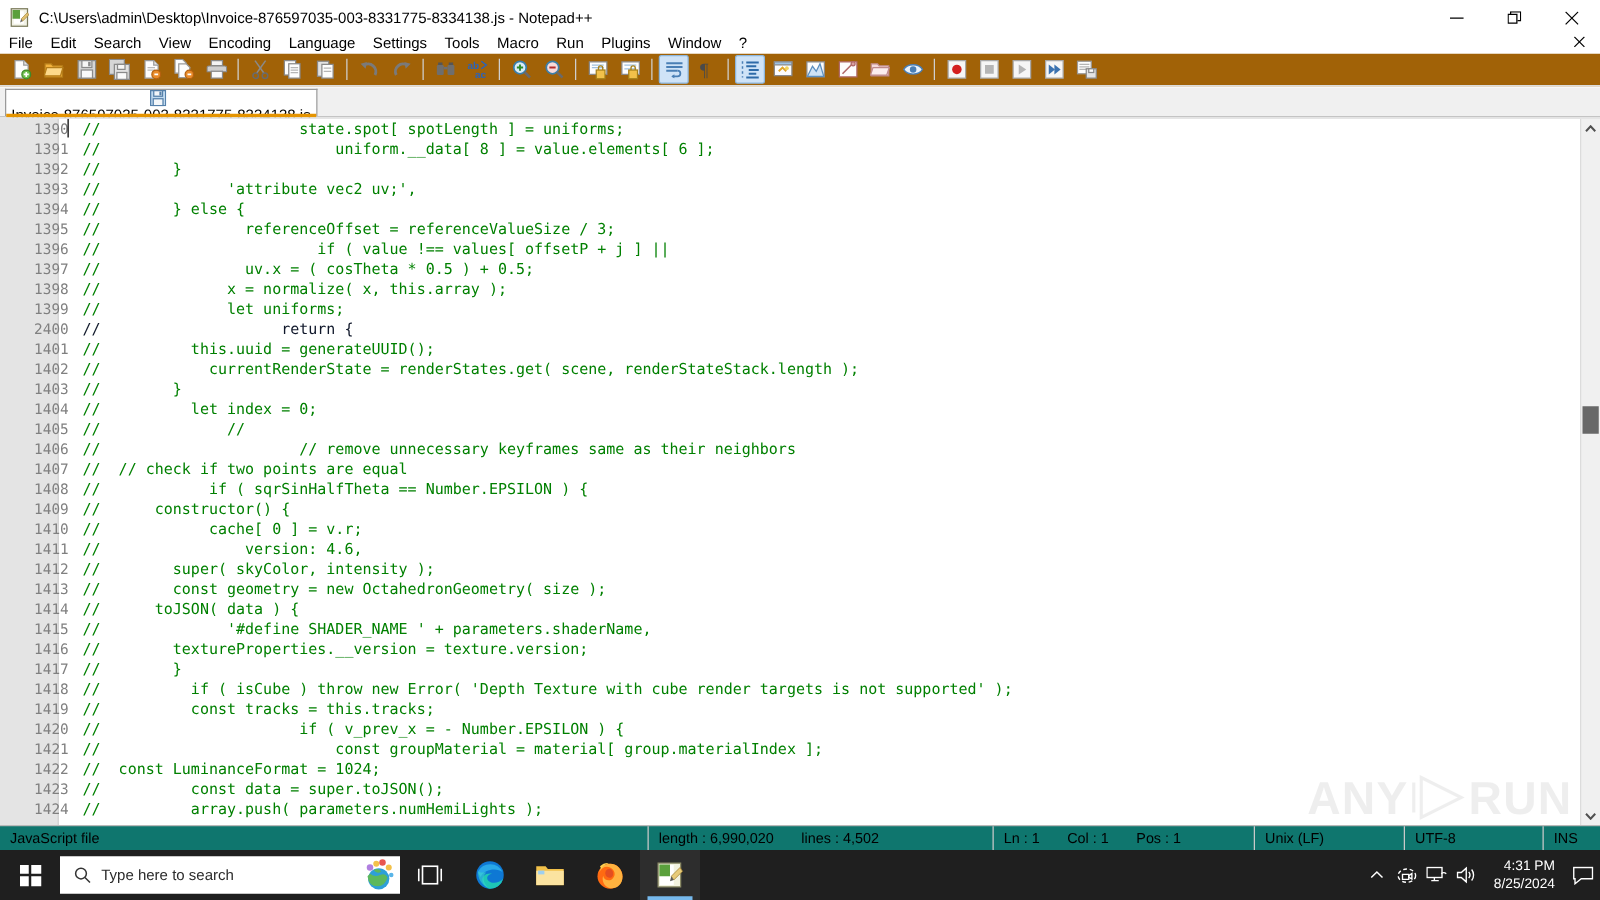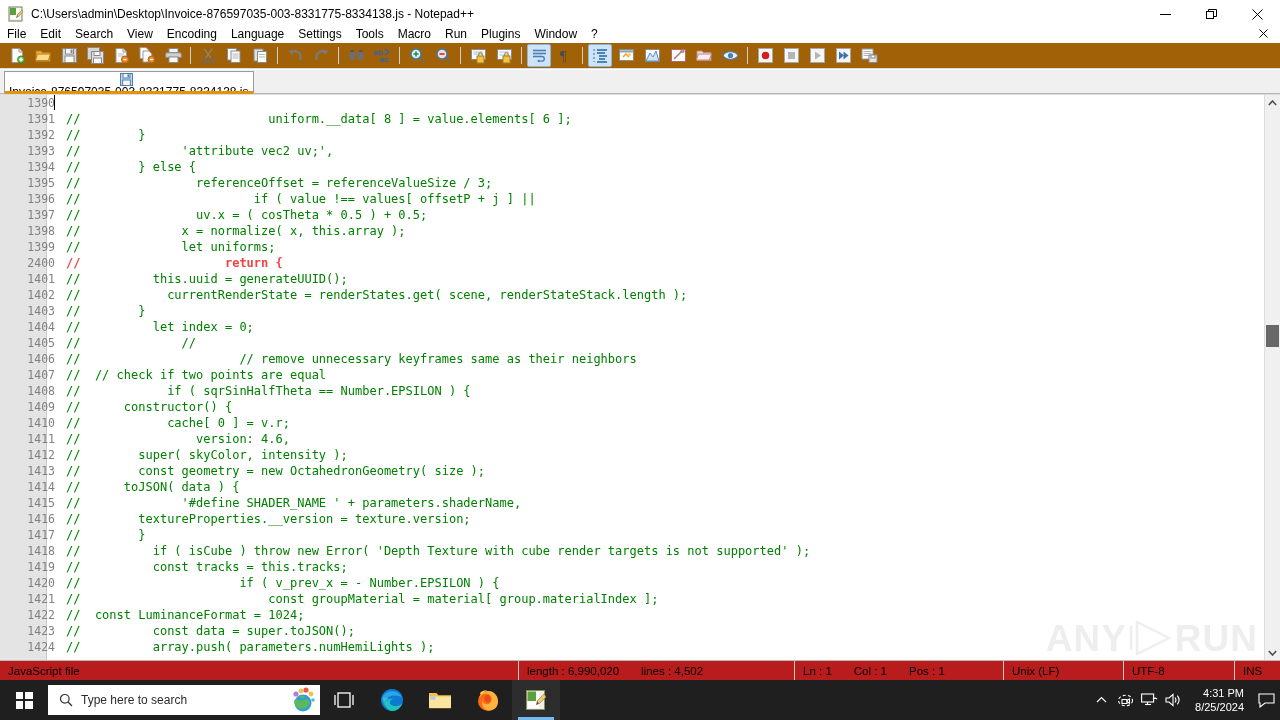--- a/index.html
+++ b/index.html
@@ -169,21 +169,21 @@
     font-size: 37px; font-weight: bold; color: #6a6a6a;
     letter-spacing: 1px; line-height: 1;
   }
   .wm-play {
     width: 44px; height: 40px; margin: 0 2px; position: relative;
   }
 
   
   .statusbar {
     position: absolute; top: 660px; left: 0; width: 1280px; height: 20px;
-    background: #b91c1c; border-top: 1px solid #b9b9b9;
+    background: #0f766e; border-top: 1px solid #b9b9b9;
     display: flex; align-items: center;
     font-size: 11.5px; color: #000;
   }
   .sb-cell {
     height: 20px; display: flex; align-items: center;
     padding-left: 8px; white-space: nowrap;
     border-right: 1px solid #c9c9c9;
   }
   .sb-cell.last { border-right: none; }
   .sb-sub { margin-right: 22px; }
@@ -573,31 +573,31 @@
           <line x1="7.5" y1="1.5" x2="1.5" y2="7.5" stroke="#ffffff" stroke-width="1.4"></line>
         </svg>
       </span>
     </div>
   </div>
 
   <div class="editor">
     <div class="gutter"></div>
     <div class="gutter-border"></div>
     <div class="codearea" id="codearea">
-        <div class="line"><span class="lineno">1390</span><span class="gutter-pad"></span></div>
+        <div class="line"><span class="lineno">1390</span><span class="gutter-pad"></span><span class="codetext" style="color: rgb(0, 128, 0);">//                      state.spot[ spotLength ] = uniforms;</span></div>
         <div class="line"><span class="lineno">1391</span><span class="gutter-pad"></span><span class="codetext" style="color: rgb(0, 128, 0);">//                          uniform.__data[ 8 ] = value.elements[ 6 ];</span></div>
         <div class="line"><span class="lineno">1392</span><span class="gutter-pad"></span><span class="codetext" style="color: rgb(0, 128, 0);">//        }</span></div>
         <div class="line"><span class="lineno">1393</span><span class="gutter-pad"></span><span class="codetext" style="color: rgb(0, 128, 0);">//              'attribute vec2 uv;',</span></div>
         <div class="line"><span class="lineno">1394</span><span class="gutter-pad"></span><span class="codetext" style="color: rgb(0, 128, 0);">//        } else {</span></div>
         <div class="line"><span class="lineno">1395</span><span class="gutter-pad"></span><span class="codetext" style="color: rgb(0, 128, 0);">//                referenceOffset = referenceValueSize / 3;</span></div>
         <div class="line"><span class="lineno">1396</span><span class="gutter-pad"></span><span class="codetext" style="color: rgb(0, 128, 0);">//                        if ( value !== values[ offsetP + j ] ||</span></div>
         <div class="line"><span class="lineno">1397</span><span class="gutter-pad"></span><span class="codetext" style="color: rgb(0, 128, 0);">//                uv.x = ( cosTheta * 0.5 ) + 0.5;</span></div>
         <div class="line"><span class="lineno">1398</span><span class="gutter-pad"></span><span class="codetext" style="color: rgb(0, 128, 0);">//              x = normalize( x, this.array );</span></div>
         <div class="line"><span class="lineno">1399</span><span class="gutter-pad"></span><span class="codetext" style="color: rgb(0, 128, 0);">//              let uniforms;</span></div>
-        <div class="line"><span class="lineno">2400</span><span class="gutter-pad"></span><span class="codetext" style="color: #ef4444; font-weight: bold;">//                    return {</span></div>
+        <div class="line"><span class="lineno">2400</span><span class="gutter-pad"></span><span class="codetext" style="color: #0f172a;">//                    return {</span></div>
         <div class="line"><span class="lineno">1401</span><span class="gutter-pad"></span><span class="codetext" style="color: rgb(0, 128, 0);">//          this.uuid = generateUUID();</span></div>
         <div class="line"><span class="lineno">1402</span><span class="gutter-pad"></span><span class="codetext" style="color: rgb(0, 128, 0);">//            currentRenderState = renderStates.get( scene, renderStateStack.length );</span></div>
         <div class="line"><span class="lineno">1403</span><span class="gutter-pad"></span><span class="codetext" style="color: rgb(0, 128, 0);">//        }</span></div>
         <div class="line"><span class="lineno">1404</span><span class="gutter-pad"></span><span class="codetext" style="color: rgb(0, 128, 0);">//          let index = 0;</span></div>
         <div class="line"><span class="lineno">1405</span><span class="gutter-pad"></span><span class="codetext" style="color: rgb(0, 128, 0);">//              //</span></div>
         <div class="line"><span class="lineno">1406</span><span class="gutter-pad"></span><span class="codetext" style="color: rgb(0, 128, 0);">//                      // remove unnecessary keyframes same as their neighbors</span></div>
         <div class="line"><span class="lineno">1407</span><span class="gutter-pad"></span><span class="codetext" style="color: rgb(0, 128, 0);">//  // check if two points are equal</span></div>
         <div class="line"><span class="lineno">1408</span><span class="gutter-pad"></span><span class="codetext" style="color: rgb(0, 128, 0);">//            if ( sqrSinHalfTheta == Number.EPSILON ) {</span></div>
         <div class="line"><span class="lineno">1409</span><span class="gutter-pad"></span><span class="codetext" style="color: rgb(0, 128, 0);">//      constructor() {</span></div>
         <div class="line"><span class="lineno">1410</span><span class="gutter-pad"></span><span class="codetext" style="color: rgb(0, 128, 0);">//            cache[ 0 ] = v.r;</span></div>

